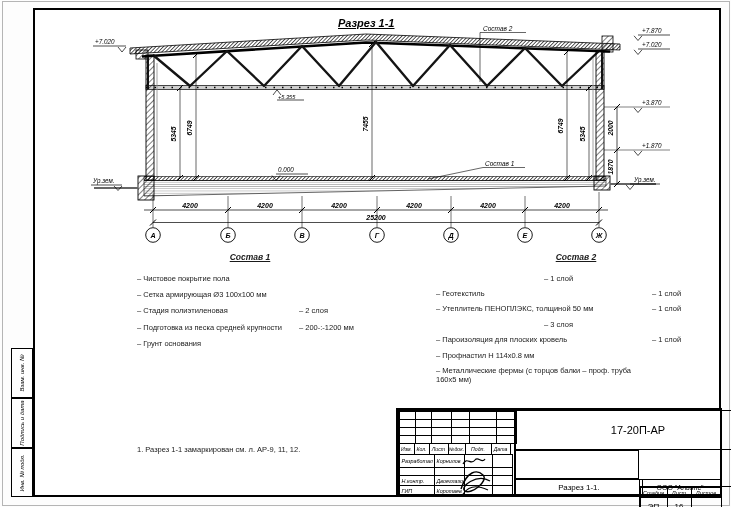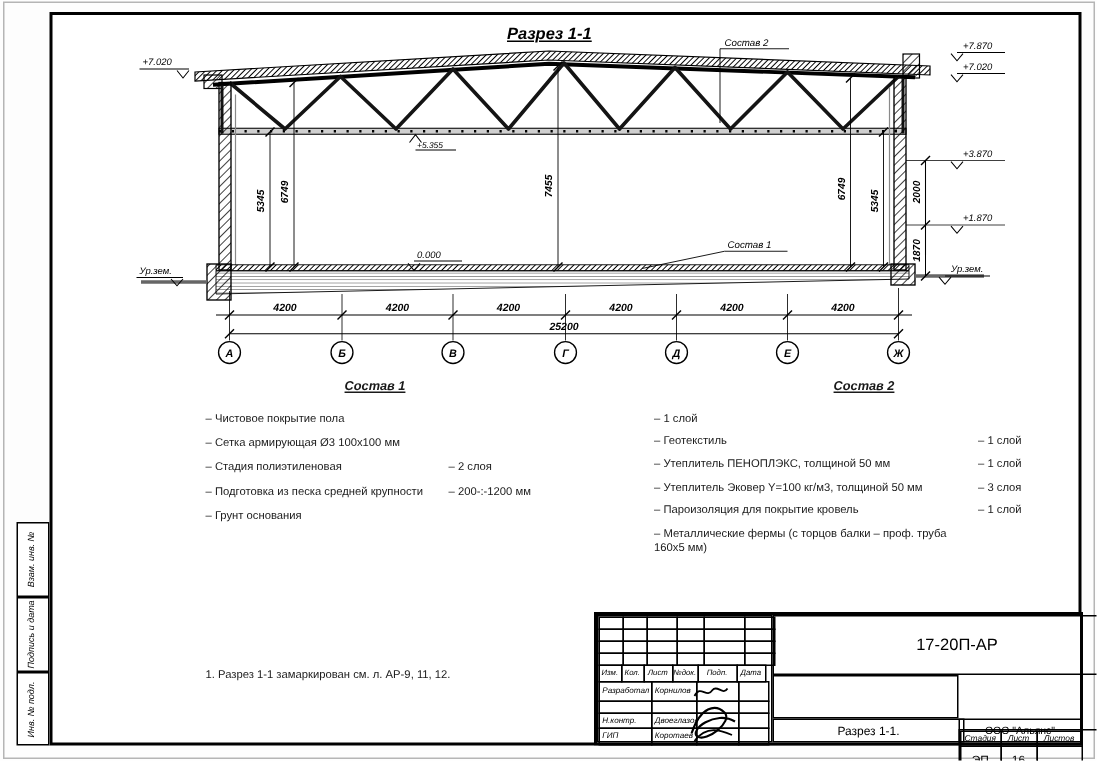--- a/index.html
+++ b/index.html
@@ -18,21 +18,21 @@
   text.dimbig { font-weight:bold; font-size:7px; }
   text.elev { font-size:6.3px; }
   text.small-elev { font-size:5.6px; }
   text.axis { font-weight:bold; font-size:7.2px; text-anchor:middle; }
   text.leader { font-size:6.5px; }
 
   .sostav { position:absolute; font-size:7.5px; line-height:1.25; color:#1a1a1a; }
   #sostav1 { left:137px; top:252px; width:226px; }
   #sostav2 { left:436px; top:252px; width:280px; }
   .sostav .hd { text-align:center; font-size:8.5px; font-style:italic; font-weight:bold; text-decoration:underline; margin-bottom:11px; }
-  .item { display:flex; align-items:flex-end; margin-bottom:7px; }
+  .item { display:flex; align-items:flex-end; margin-bottom:7px;justify-content:center; }
   #sostav2 .item { margin-bottom:6px; }
   .item .t { flex:1 1 auto; padding-right:6px; }
   .item .v { flex:0 0 64px; }
 
   .note { position:absolute; left:137px; top:445px; font-size:7.5px; color:#1a1a1a; }
 
   
   .tb { position:absolute; left:396px; top:408px; width:326px; height:89px; border:2px solid #000; box-sizing:border-box; background:#fff; }
   .tb .cell { position:absolute; border:1px solid #000; box-sizing:border-box; }
   .tb-left { left:0; top:0; width:117px; height:85px; }
@@ -275,26 +275,29 @@
     </div>
   <div class="item">
       <span class="t">– Геотекстиль</span>
       <span class="v">– 1 слой</span>
     </div>
   <div class="item">
       <span class="t">– Утеплитель ПЕНОПЛЭКС, толщиной 50 мм</span>
       <span class="v">– 1 слой</span>
     </div>
   <div class="item">
-      <span class="t">– Утеплитель Эковер Y=100 кг/м3, толщиной 50 мм</span>
       <span class="v">– 3 слоя</span>
     </div>
   <div class="item">
-      <span class="t">– Пароизоляция для покрытие кровель</span>
+      <span class="t">– Пароизоляция для плоских кровель</span>
       <span class="v">– 1 слой</span>
+    </div>
+  <div class="item">
+      <span class="t">– Профнастил Н 114х0.8 мм</span>
+      <span class="v"></span>
     </div>
   <div class="item">
       <span class="t">– Металлические фермы (с торцов балки – проф. труба 160х5 мм)</span>
       <span class="v"></span>
     </div>
 </div>
 
 <div class="note">1. Разрез 1-1 замаркирован см. л. АР-9, 11, 12.</div>
 
 <div class="tb">

